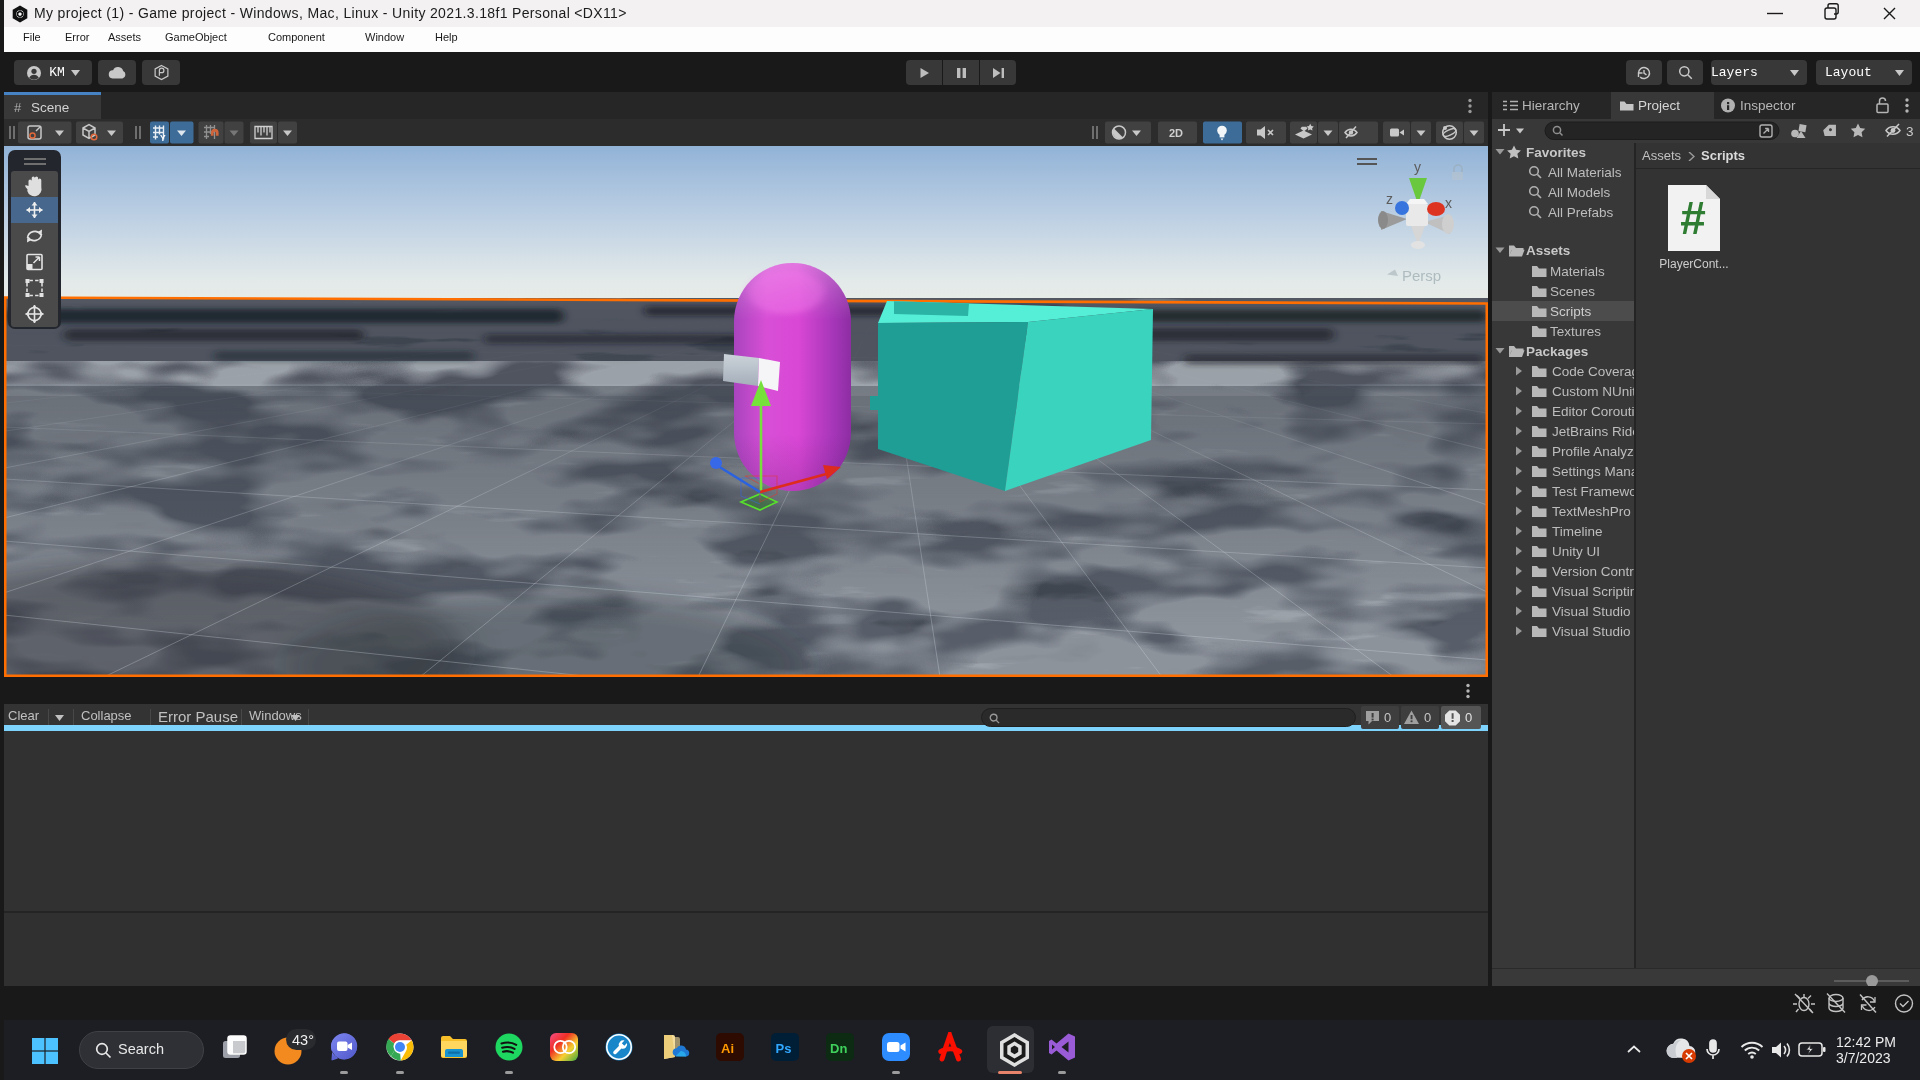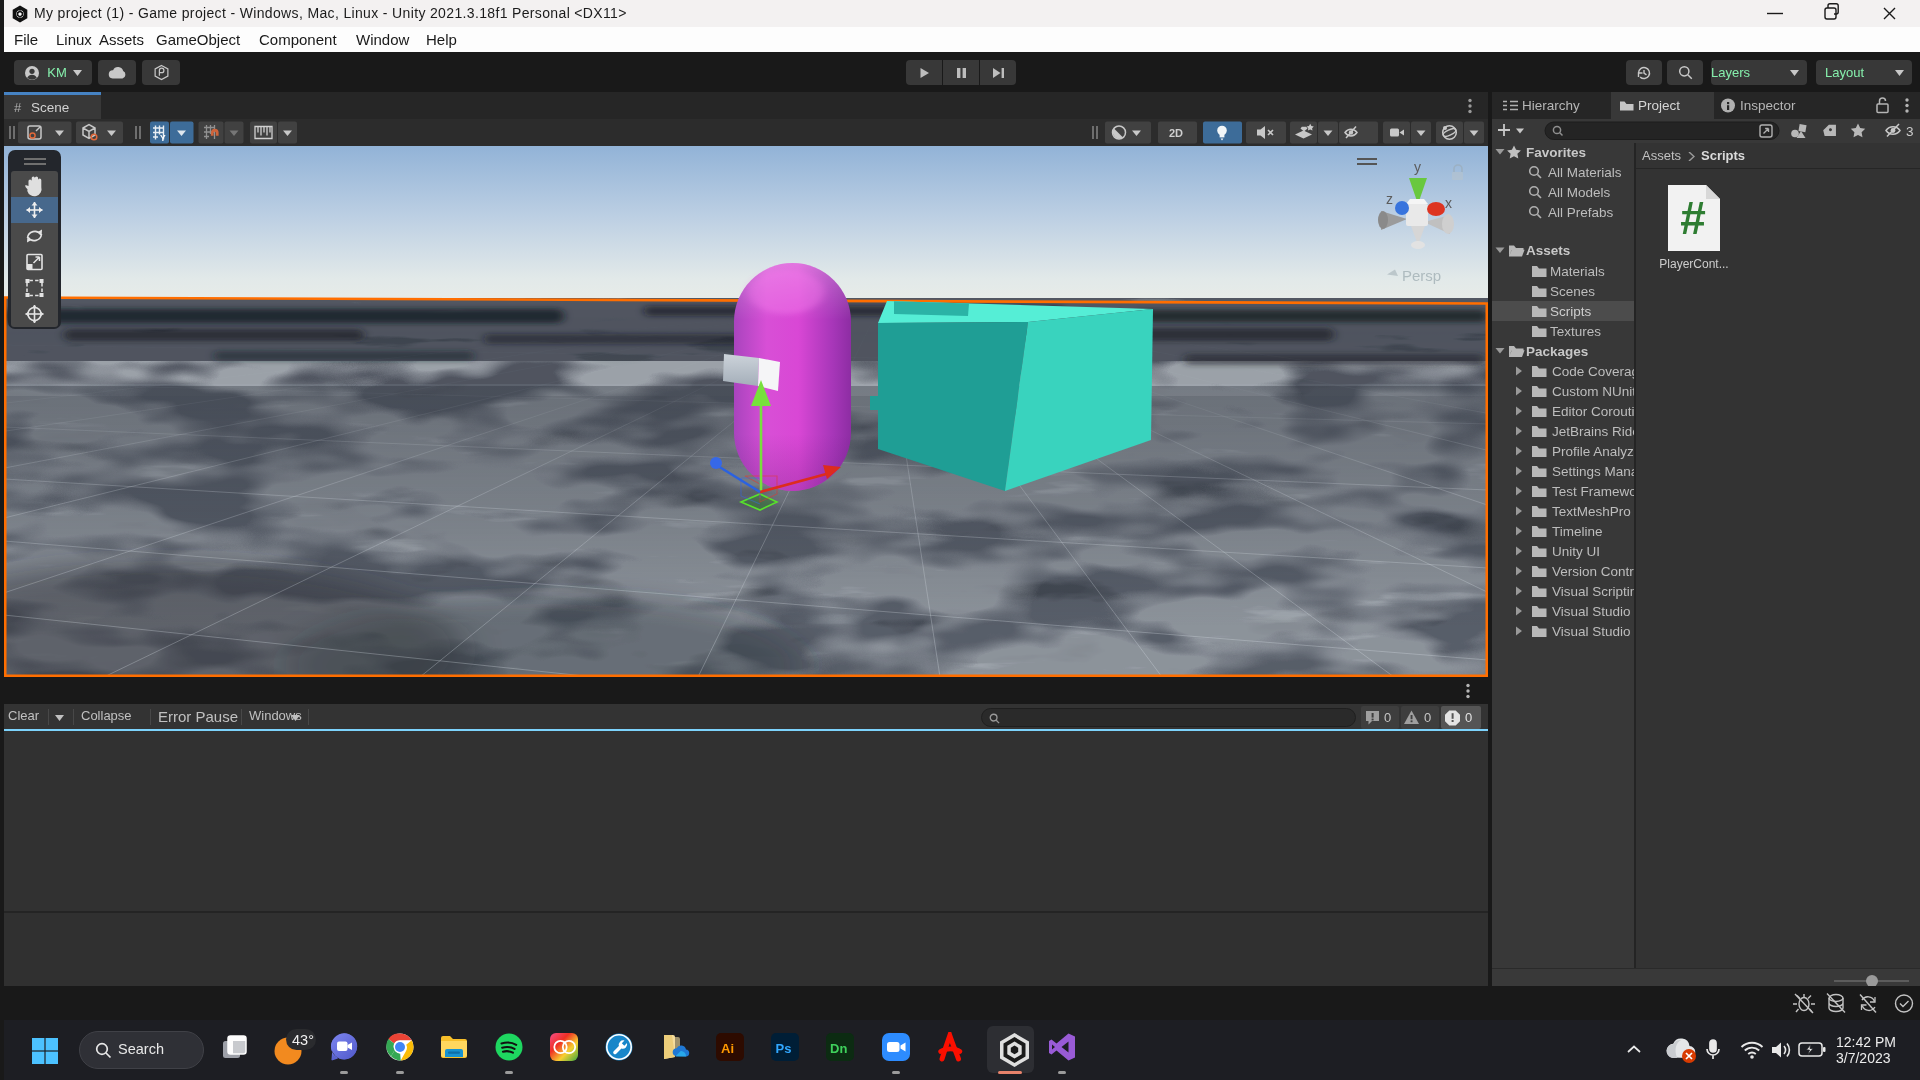--- a/index.html
+++ b/index.html
@@ -4,33 +4,33 @@
 <style>
   * { margin:0; padding:0; box-sizing:border-box; }
   html,body { width:1920px; height:1080px; overflow:hidden; background:#191919;
     font-family:"Liberation Sans", sans-serif; }
   .abs { position:absolute; }
   #stage { position:absolute; left:4px; top:0; width:1920px; height:900px; }
   
   #titlebar { left:0; top:0; width:1920px; height:27px; background:#f3f1f1; }
   #titletxt { left:30px; top:5px; font-size:14px; letter-spacing:0.35px; color:#1b1b1b; }
   #menubar { left:0; top:27px; width:1920px; height:25px; background:#fdfdfd; }
-  .menuitem { position:absolute; top:31px; font-size:15px; color:#191919; }
+  .menuitem { position:absolute; top:31px; font-size:11px; color:#191919;margin-left:9px; }
   
   #toolbar { left:0; top:52px; width:1920px; height:40px; background:#191919; }
   .tbtn { position:absolute; top:60px; height:25px; background:#383838; border-radius:4px;
-     color:#86efac; display:flex; align-items:center; justify-content:center; }
+     color:#ffffff; display:flex; align-items:center; justify-content:center;font-family:Liberation Mono, monospace; }
   .tab-active { position:absolute; background:#383838; color:#d2d2d2; font-size:13.5px; }
   
   #scenetabs { left:0; top:92px; width:1484px; height:27px; background:#262626; }
   #scenetools { left:0; top:119px; width:1484px; height:27px; background:#2c2c2c; }
   #viewport { left:0; top:146px; width:1484px; height:531px; }
   
   #constabs { left:0; top:677px; width:1484px; height:27px; background:#242424; }
-  #constools { left:0; top:704px; width:1484px; height:27px; background:#333333; border-bottom:2px solid #7dd3fc;}
+  #constools { left:0; top:704px; width:1484px; height:27px; background:#333333; border-bottom:6px solid #7dd3fc;}
   #conslist { left:0; top:731px; width:1484px; height:181px; background:#313131; }
   #consdetail { left:0; top:913px; width:1484px; height:73px; background:#303030; }
   #consdiv { left:0; top:911px; width:1484px; height:2px; background:#242424; }
   
   #rpanel { left:1488px; top:92px; width:432px; height:900px; background:#383838; }
   #rtabs { left:1488px; top:92px; width:432px; height:27px; background:#262626;text-decoration:underline; }
   #rtoolbar { left:1488px; top:119px; width:432px; height:24px; background:#383838; }
   #rtree { left:1488px; top:143px; width:142px; height:825px; background:#383838; overflow:hidden; }
   #rcontent { left:1632px; top:143px; width:288px; height:825px; background:#333333; }
   #rdivider { left:1630px; top:143px; width:2px; height:849px; background:#242424; }
@@ -55,21 +55,21 @@
 
   <svg class="abs" style="left:1755px;top:0" width="160" height="27" viewBox="0 0 160 27">
     <line x1="8" y1="13.5" x2="24" y2="13.5" stroke="#1a1a1a" stroke-width="1.4"></line>
     <rect x="66" y="8" width="11" height="11" rx="2" fill="none" stroke="#1a1a1a" stroke-width="1.4"></rect>
     <path d="M69 8 v-2.2 a2 2 0 0 1 2-2 h6.2 a2 2 0 0 1 2 2 v6.2 a2 2 0 0 1 -2 2 h-2.2" fill="none" stroke="#1a1a1a" stroke-width="1.4"></path>
     <path d="M125 8 l11 11 M136 8 l-11 11" stroke="#1a1a1a" stroke-width="1.4"></path>
   </svg>
 
   <div class="abs" id="menubar"></div>
   <div class="menuitem" style="left:10px">File</div>
-  <div class="menuitem" style="left:52px">Linux</div>
+  <div class="menuitem" style="left:52px">Error</div>
   <div class="menuitem" style="left:95px">Assets</div>
   <div class="menuitem" style="left:152px">GameObject</div>
   <div class="menuitem" style="left:255px">Component</div>
   <div class="menuitem" style="left:352px">Window</div>
   <div class="menuitem" style="left:422px">Help</div>
 
   <div class="abs" id="toolbar"></div>
   <div class="tbtn" style="left:10px;width:78px">
     <svg width="16" height="16" viewBox="0 0 16 16">
         <circle cx="8" cy="8" r="7" fill="#c8c8c8"></circle>

